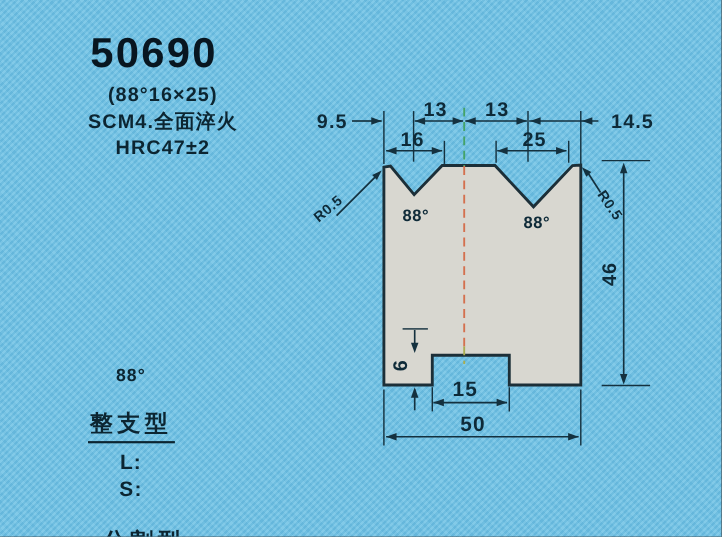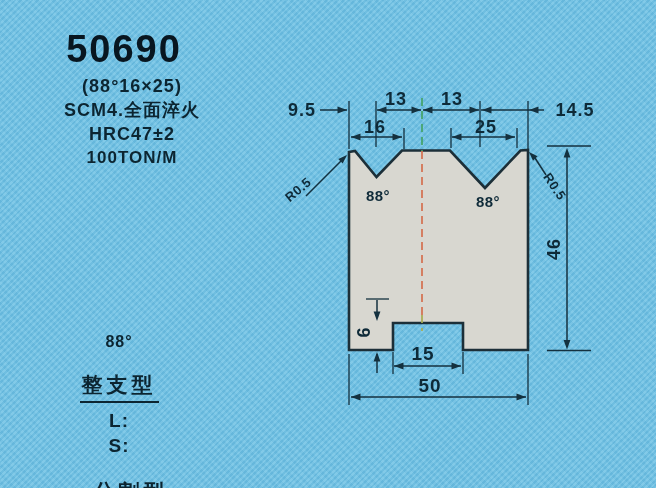--- a/index.html
+++ b/index.html
@@ -5,21 +5,21 @@
   html,body{margin:0;padding:0;background:#3a3a3a;}
   .page{
     position:relative;width:656px;height:488px;overflow:hidden;
     background-color:#6fc2e5;
     background-image:
       repeating-linear-gradient(135deg, rgba(255,255,255,0.09) 0 2px, rgba(36,110,158,0.08) 2px 4px),
       repeating-linear-gradient(45deg, rgba(255,255,255,0.05) 0 3px, rgba(30,100,150,0.05) 3px 6px);
     font-family:"Liberation Sans","DejaVu Sans",sans-serif;
     color:#0c2531;
   }
-  .spec-block{position:absolute;left:0;top:30px;width:248px;text-align:center;line-height:1.0;}
+  .spec-block{position:absolute;left:16px;top:30px;width:248px;text-align:center;line-height:1.0;}
   .part-number{font-size:38px;font-weight:bold;letter-spacing:2px;color:#081620;margin-bottom:9px;}
   .spec-line{font-size:18px;font-weight:bold;letter-spacing:1px;margin-bottom:6px;padding-left:16px;}
   .spec-line.sm{font-size:17px;}
   .order-block{position:absolute;left:0;top:333px;width:238px;text-align:center;}
   .order-angle{font-size:16px;font-weight:bold;letter-spacing:1px;margin-bottom:3px;}
   .type-label{display:inline-block;font-size:21px;font-weight:bold;letter-spacing:4px;
     border-bottom:2px solid #0c2531;padding:0 2px 2px 2px;margin-bottom:4px;margin-top:17px;}
   .order-item{display:flex;justify-content:center;align-items:baseline;gap:14px;
     font-size:19px;font-weight:bold;letter-spacing:1px;margin-top:3px;}
   .drawing-svg{position:absolute;left:0;top:0;width:656px;height:488px;}
@@ -125,21 +125,20 @@
     <text class="dim-text small" x="488" y="207">88°</text>
     <text class="dim-text radius" x="301" y="193" transform="rotate(-40 301 193)">R0.5</text>
     <text class="dim-text radius" x="551" y="189" transform="rotate(56 551 189)">R0.5</text>
   </svg>
 
   <div class="spec-block">
     <div class="part-number">50690</div>
     <div class="spec-line">(88°16×25)</div>
     <div class="spec-line">SCM4.全面淬火</div>
     <div class="spec-line">HRC47±2</div>
-    <div class="spec-line sm">100TON/M</div>
   </div>
 
   <div class="order-block">
     <div class="order-angle">88°</div>
     <div>
       <span class="type-label">整支型</span>
     </div>
     <div class="order-item">
       <span>L:</span>
     </div>

